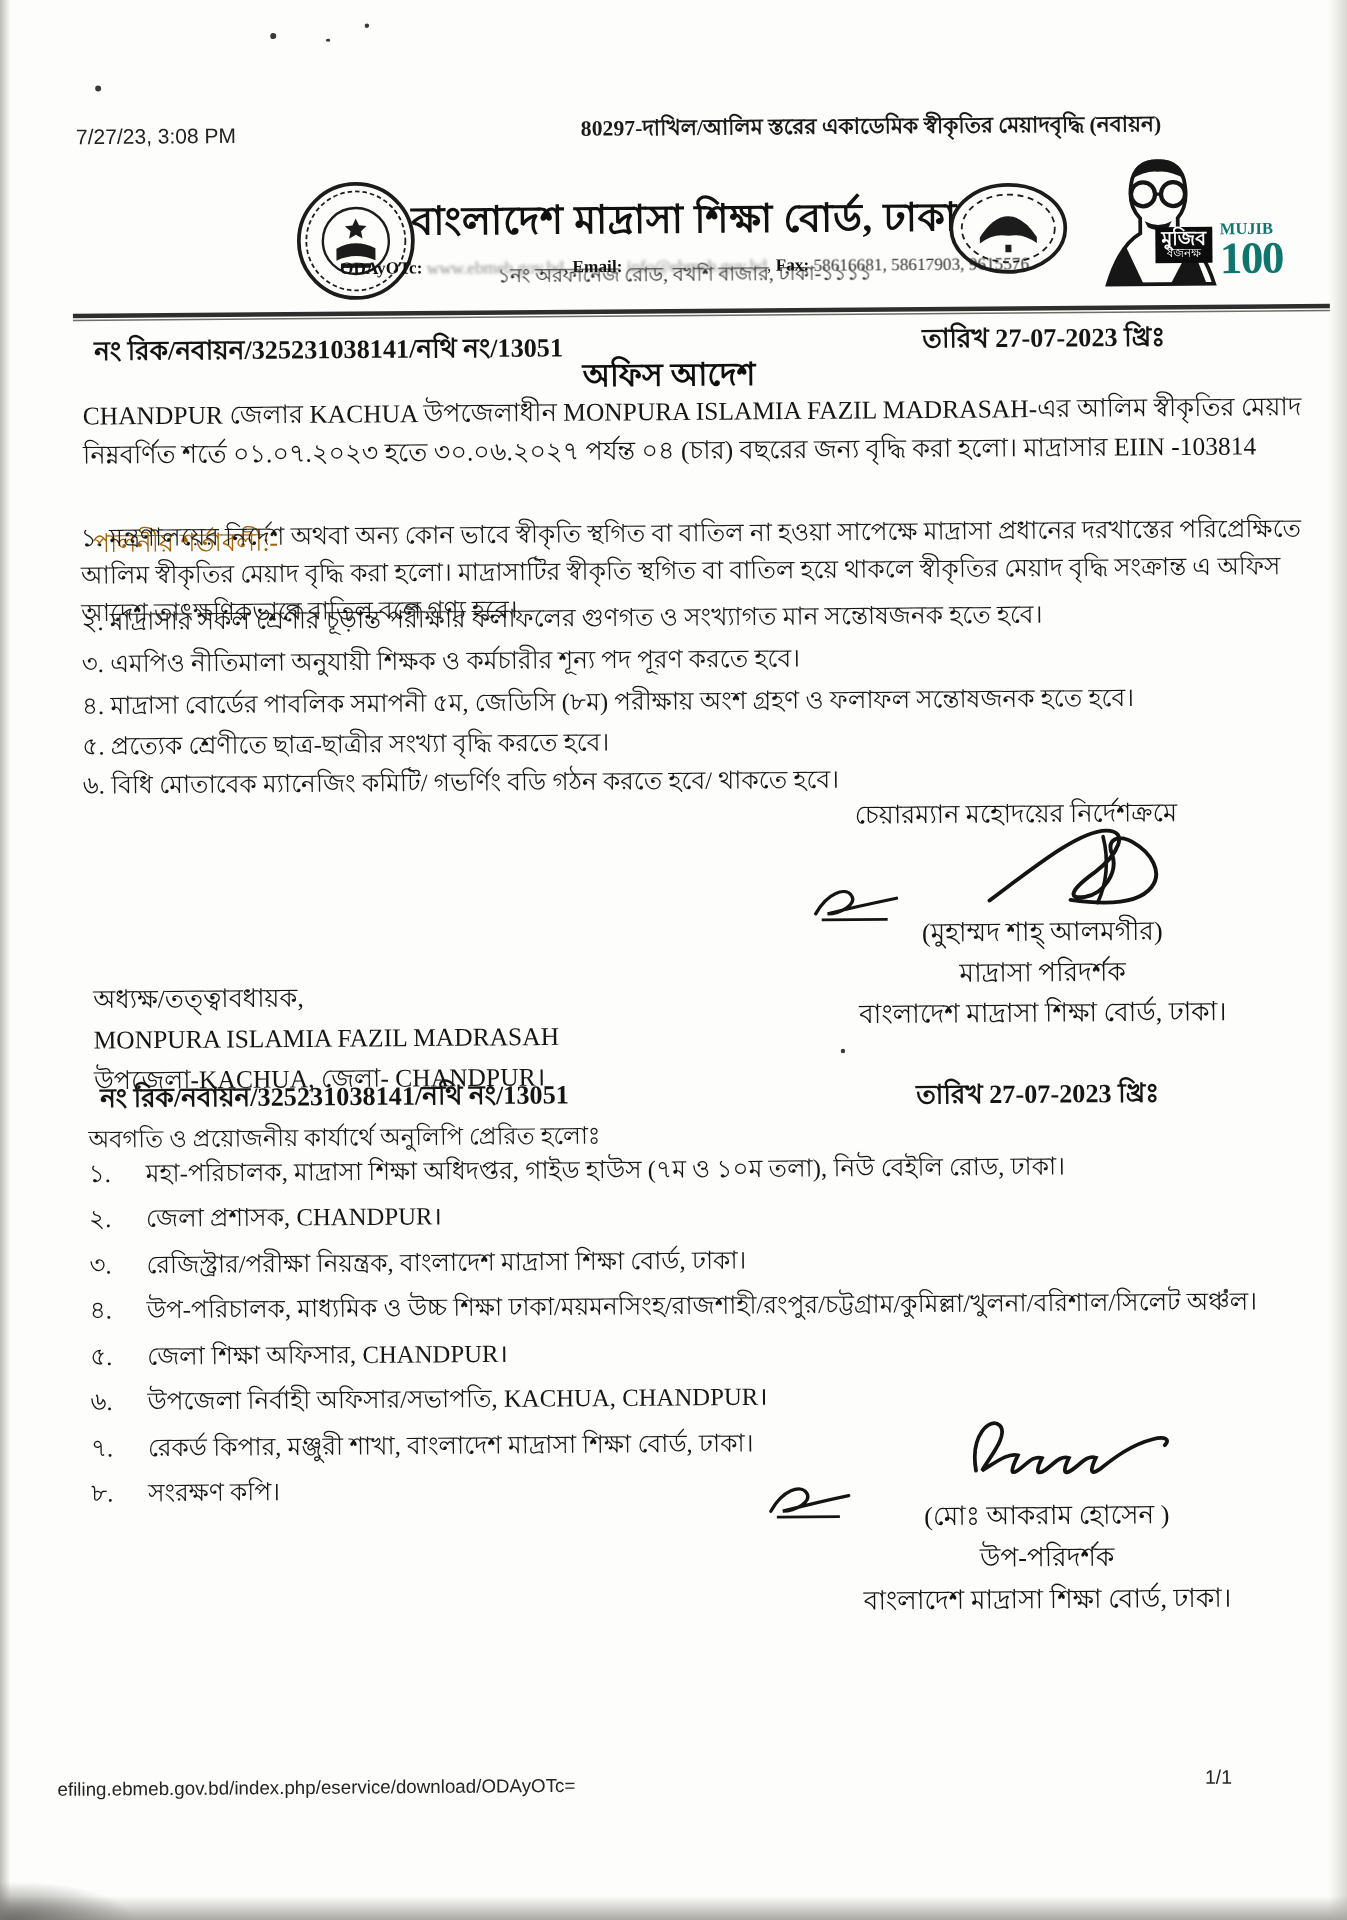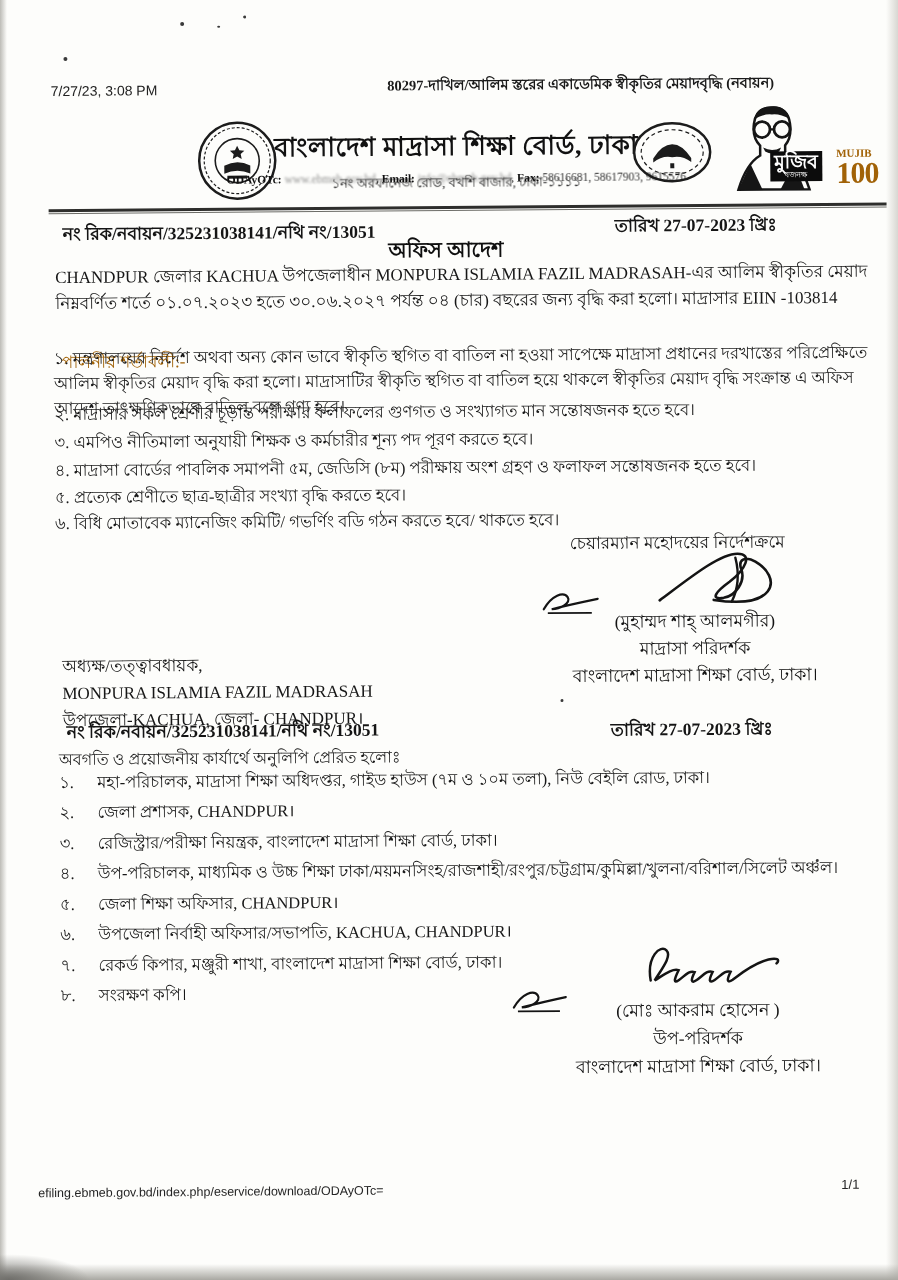--- a/index.html
+++ b/index.html
@@ -32,23 +32,23 @@
   .org-block{top:126px;left:265px;width:390px;text-align:center;}
   .org-name{font-size:26px;font-weight:bold;letter-spacing:0.5px;color:#111;}
   .org-address{font-size:13px;margin-top:3px;color:#2b2b2b;filter:blur(0.4px);}
   .contact-line{top:172px;left:220px;width:480px;font-size:11.5px;color:#333;text-align:center;white-space:nowrap;}
   .contact-line b{color:#111;}
   .blurry{filter:blur(1.1px);opacity:.55;}
   .semi-blurry{filter:blur(0.5px);}
 
   .mujib{top:92px;left:712px;width:180px;height:110px;}
   .mujib-label{position:absolute;left:62px;top:62px;background:#0c0c0c;color:#fff;padding:1px 4px 2px 4px;line-height:1.0;text-align:center;}
-  .mujib-label .l1{font-size:19px;font-weight:bold;display:block;}
+  .mujib-label .l1{font-size:13px;font-weight:bold;display:block;}
   .mujib-label .l2{font-size:8px;display:block;}
-  .mujib-latin{position:absolute;left:128px;top:60px;color:#a16207;line-height:0.9;}
+  .mujib-latin{position:absolute;left:105px;top:60px;color:#0f766e;line-height:0.9;}
   .mujib-latin .m1{font-size:11px;font-weight:bold;display:block;}
   .mujib-latin .m2{font-size:30px;font-weight:bold;display:block;letter-spacing:-1px;}
 
   .head-rule{top:206px;left:52px;width:838px;border-top:3px solid #2e2e2c;border-bottom:1px solid #6d6d68;height:1px;}
 
   .ref-row1{top:218px;left:66px;font-size:17.5px;font-weight:bold;color:#151515;}
   .date1{top:214px;left:618px;font-size:17.5px;font-weight:bold;color:#151515;}
   .memo-heading{top:234px;left:0;width:898px;text-align:center;font-size:21px;font-weight:bold;color:#0f0f0f;}
   .memo-body{top:262px;left:58px;width:822px;font-size:17px;line-height:1.55;color:#161616;}
   .cond-heading{top:330px;left:64px;font-size:17px;color:#a16207;margin-top:16px;}
@@ -72,21 +72,21 @@
   .dist{top:768px;left:58px;width:830px;}
   .dist-item{display:flex;margin-bottom:6.5px;font-size:16.5px;color:#181818;line-height:1.45;}
   .dist-num{width:38px;flex:0 0 38px;}
   .dist-text{flex:1;}
 
   .sig2{top:938px;left:618px;width:180px;height:72px;}
   .initial2{top:988px;left:505px;width:64px;height:28px;}
   .signatory2{top:998px;left:520px;width:350px;text-align:center;font-size:17.5px;line-height:1.6;color:#141414;}
 
   .footer-url{top:1183px;left:34px;font-size:12.5px;font-family:"Liberation Sans","DejaVu Sans",sans-serif;color:#242424;}
-  .footer-page{top:1180px;left:837px;font-size:13px;font-family:"Liberation Sans","DejaVu Sans",sans-serif;color:#242424;}
+  .footer-page{top:1180px;left:799px;font-size:13px;font-family:"Liberation Sans","DejaVu Sans",sans-serif;color:#242424;}
 
   svg{display:block;}
 </style>
 </head>
 <body>
 
 <div class="sheet">
   <div class="scan-rot">
 
     <div class="abs print-header-dt">7/27/23, 3:08 PM</div>

